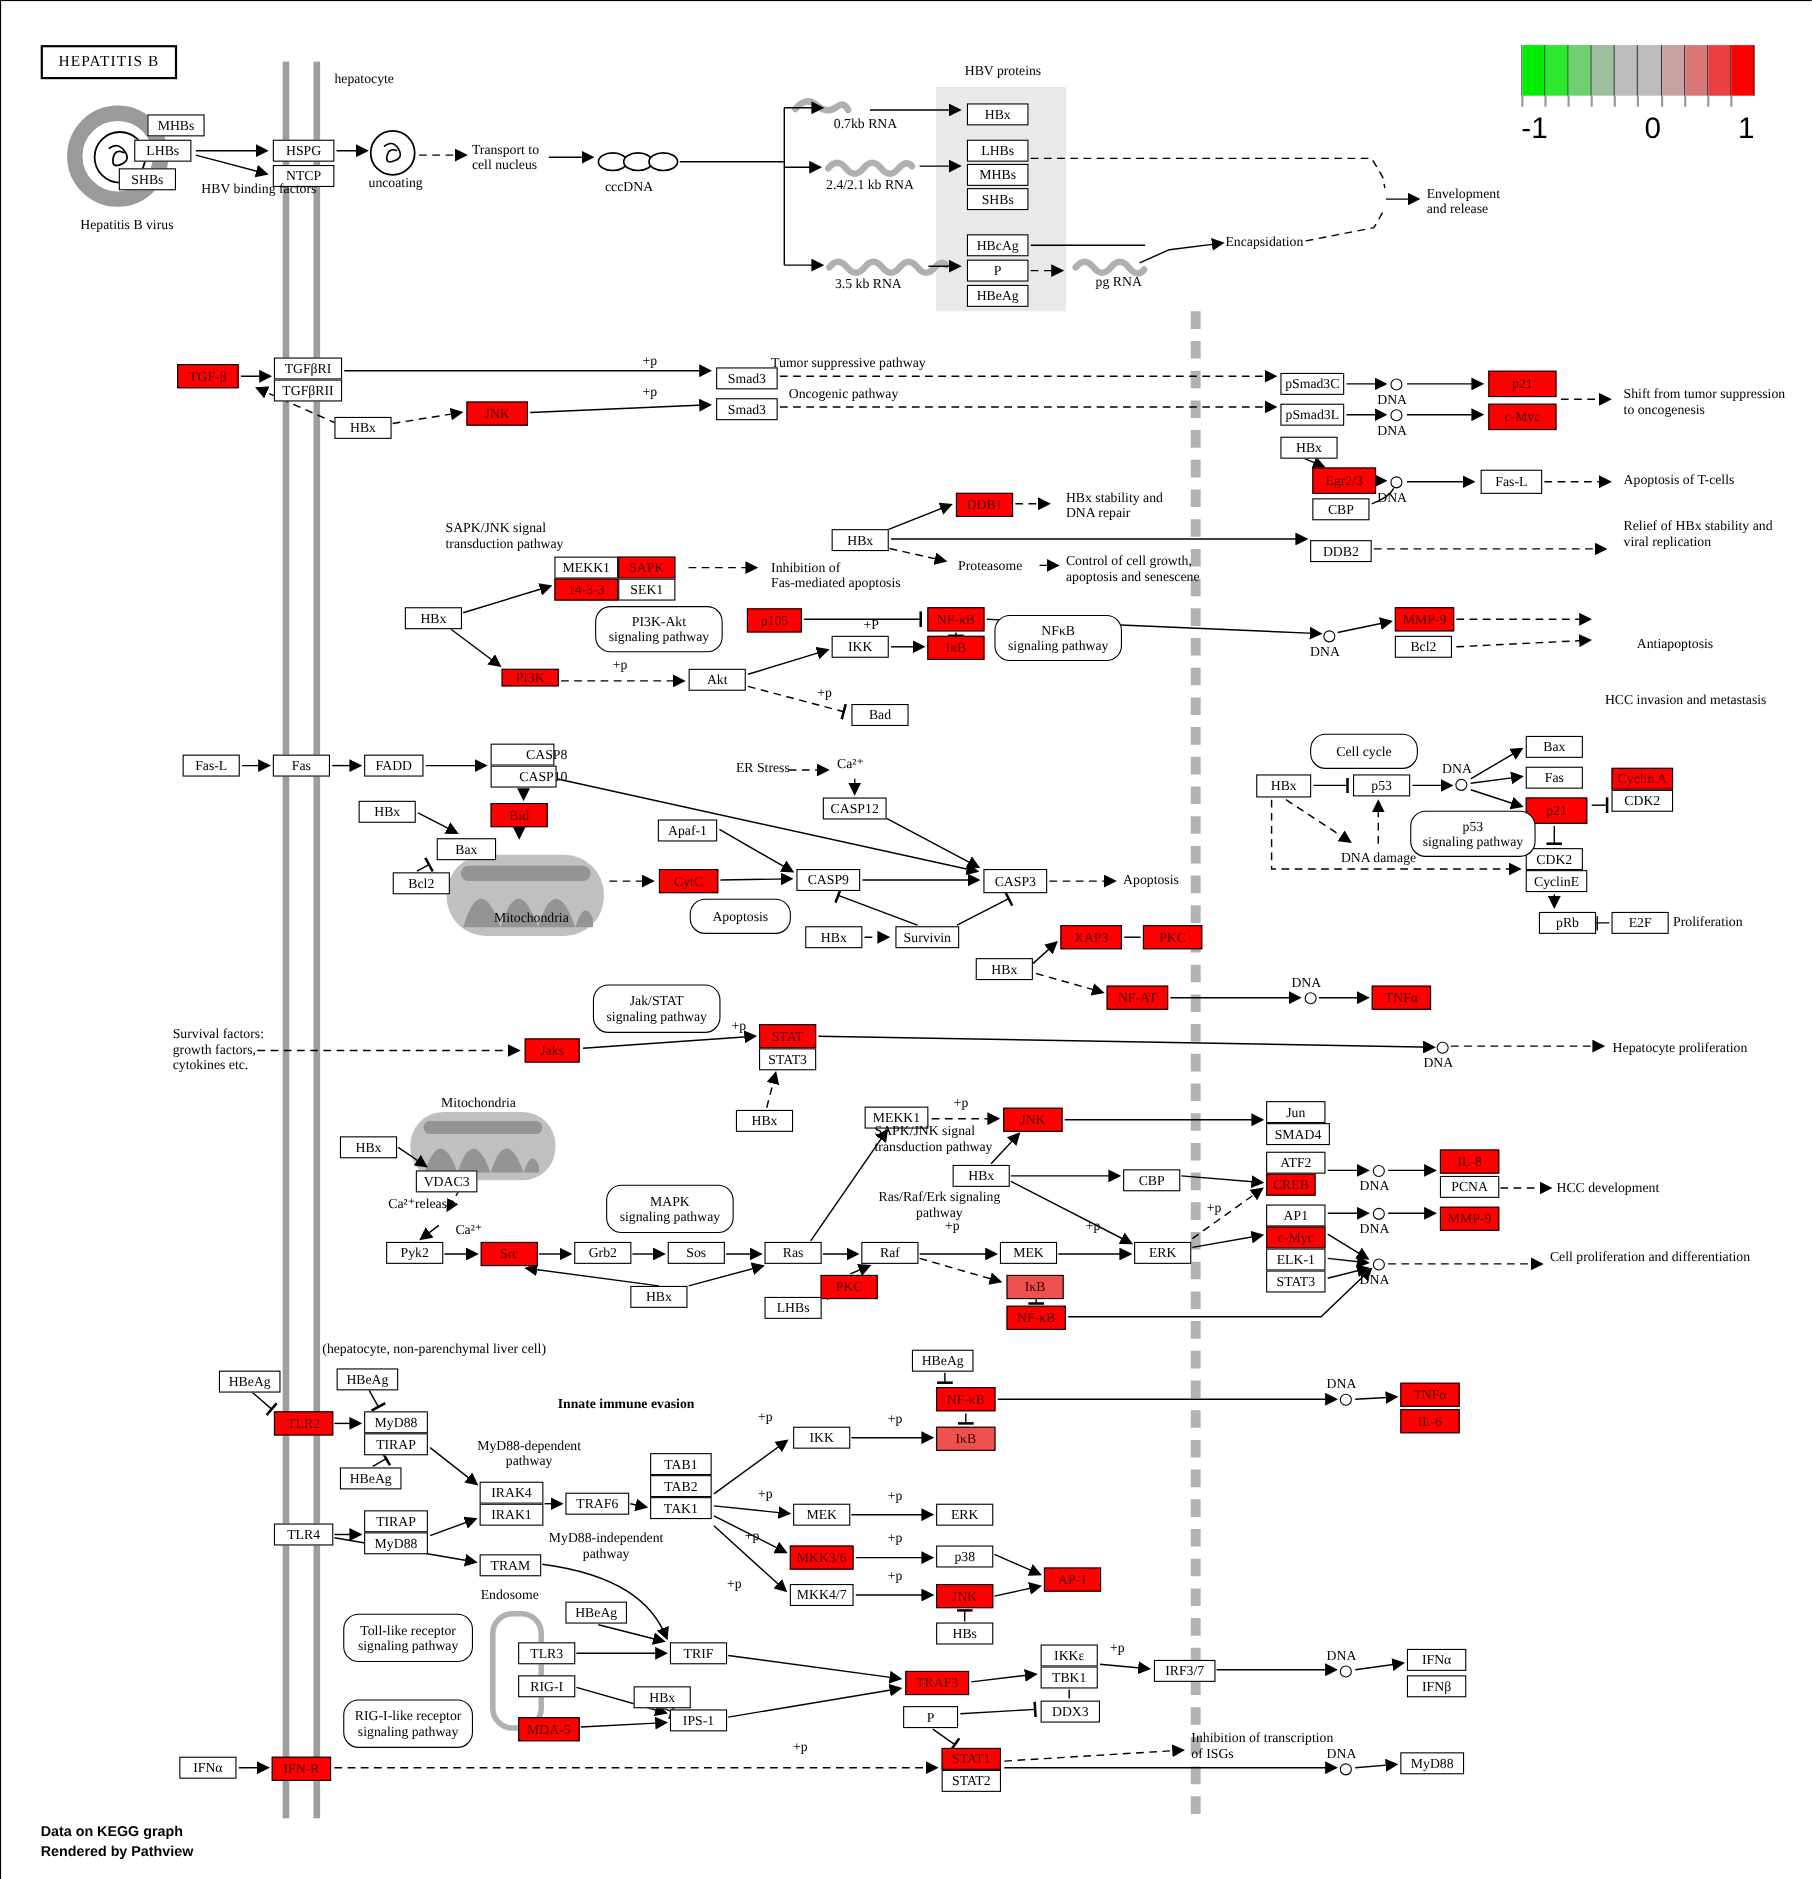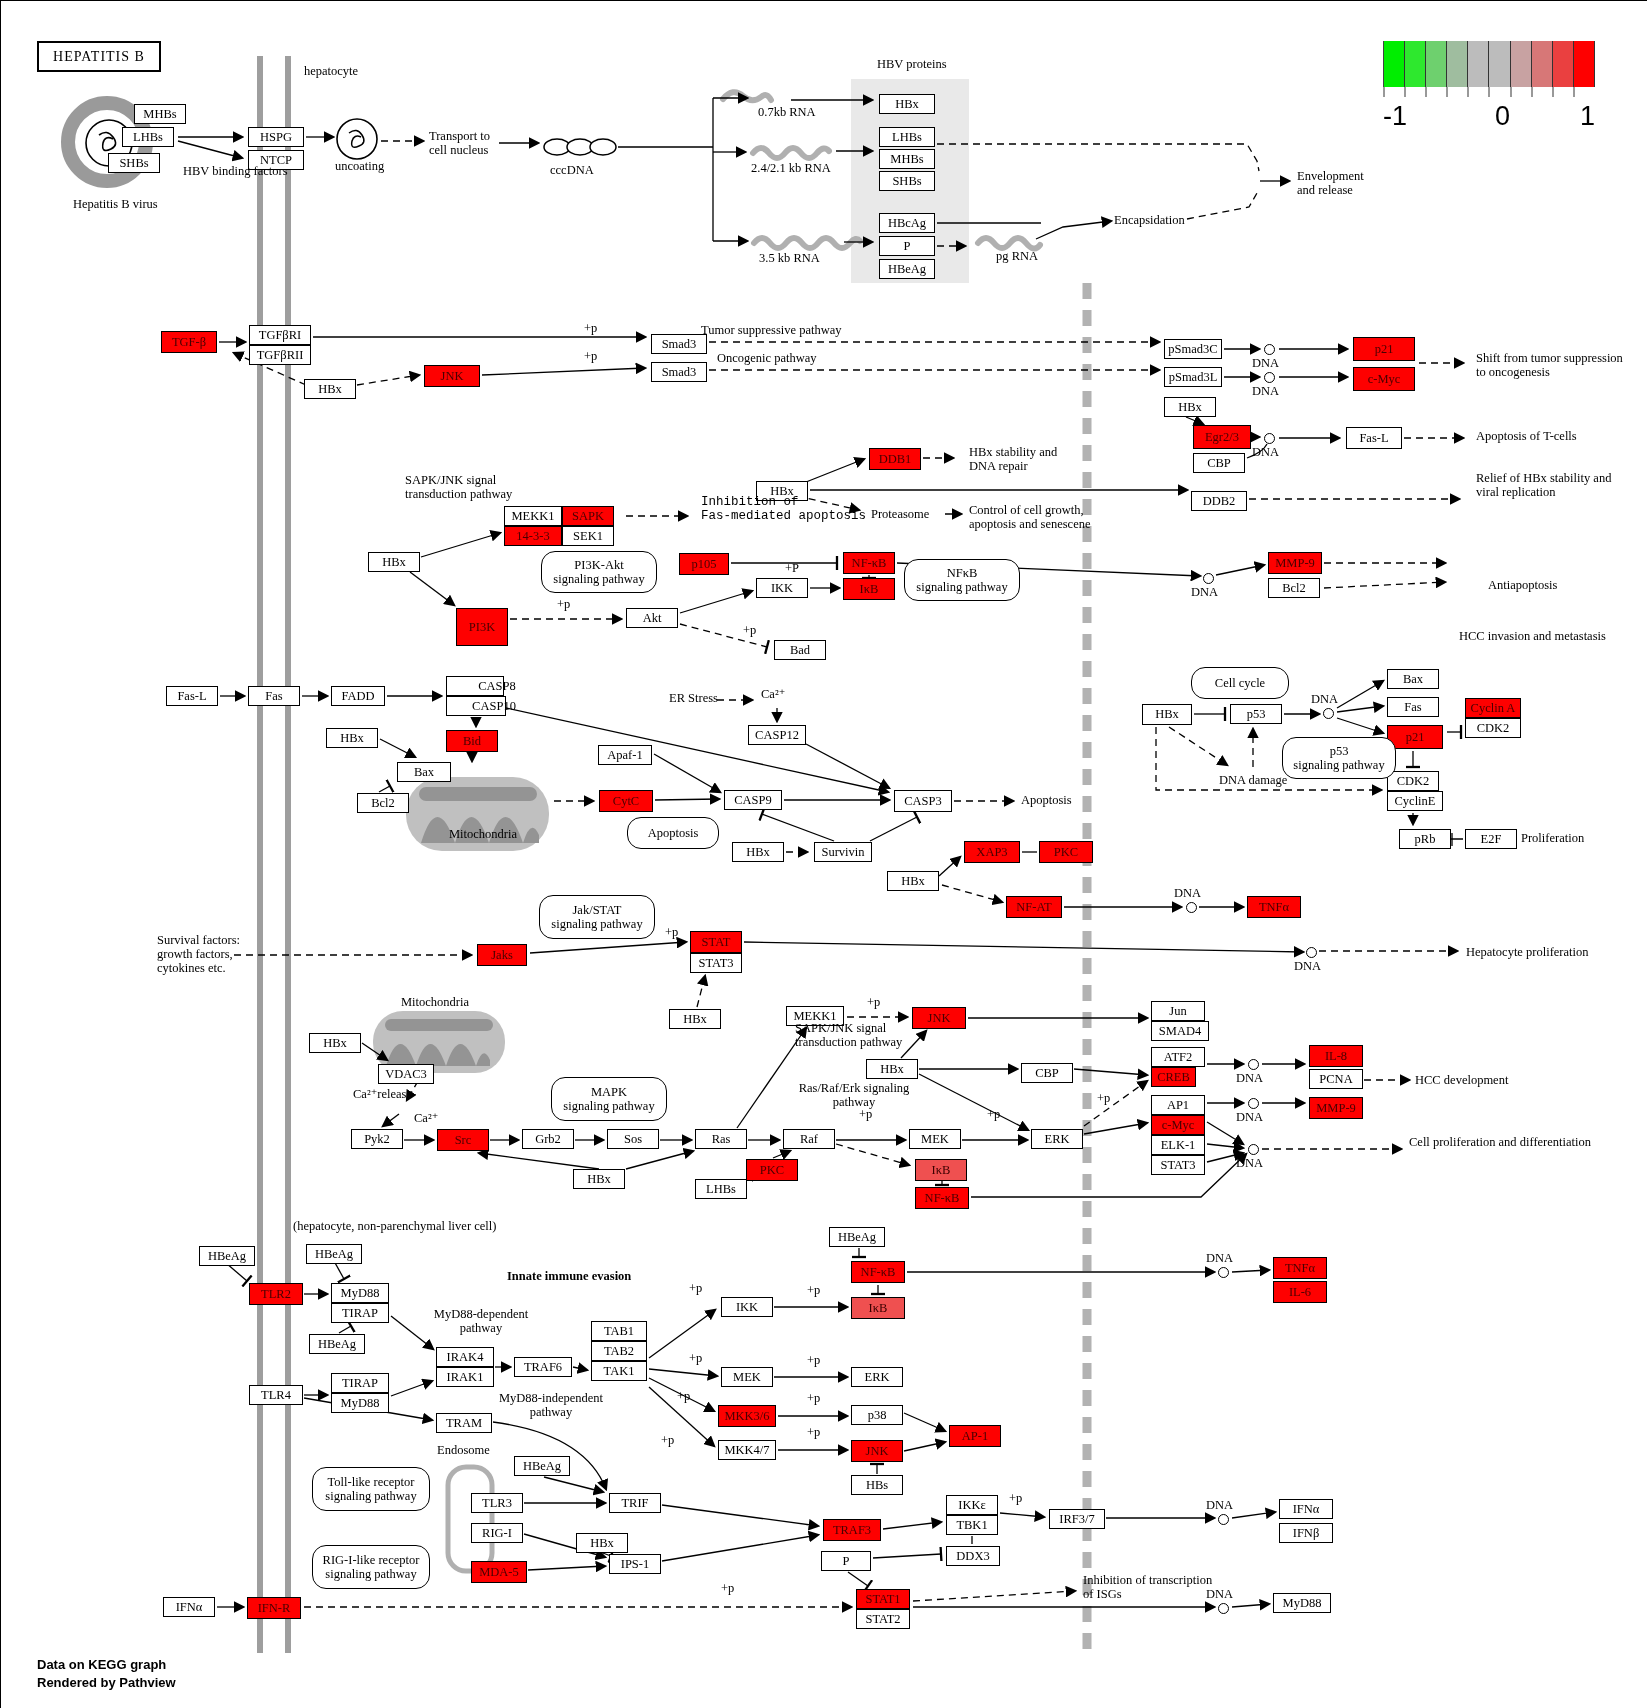--- a/index.html
+++ b/index.html
@@ -337,21 +337,21 @@
     <div class="node red" style="left: 561px; top: 505px; width: 52px; height: 20px;">SAPK</div>
     <div class="node red" style="left: 503px; top: 525px; width: 58px; height: 20px;">14-3-3</div>
     <div class="node" style="left: 561px; top: 525px; width: 52px; height: 20px;">SEK1</div>
     <div class="node" style="left: 755px; top: 480px; width: 52px; height: 20px;">HBx</div>
     <div class="node red" style="left: 868px; top: 447px; width: 52px; height: 22px;">DDB1</div>
     <div class="node" style="left: 367px; top: 551px; width: 52px; height: 20px;">HBx</div>
     <div class="node red" style="left: 678px; top: 552px; width: 50px; height: 22px;">p105</div>
     <div class="node red" style="left: 842px; top: 551px; width: 52px; height: 22px;">NF-κB</div>
     <div class="node" style="left: 755px; top: 577px; width: 52px; height: 20px;">IKK</div>
     <div class="node red" style="left: 842px; top: 577px; width: 52px; height: 22px;">IκB</div>
-    <div class="node red" style="left: 455px; top: 607px; width: 52px; height: 38px;">PI3K</div>
+    <div class="node red" style="left: 455px; top: 607px; width: 52px; height: 16px;">PI3K</div>
     <div class="node" style="left: 625px; top: 607px; width: 52px; height: 20px;">Akt</div>
     <div class="node" style="left: 773px; top: 639px; width: 52px; height: 20px;">Bad</div>
     <div class="node red" style="left: 1267px; top: 551px; width: 54px; height: 22px;">MMP-9</div>
     <div class="node" style="left: 1267px; top: 577px; width: 52px; height: 20px;">Bcl2</div>
     <div class="node" style="left: 165px; top: 685px; width: 52px; height: 20px;">Fas-L</div>
     <div class="node" style="left: 247px; top: 685px; width: 52px; height: 20px;">Fas</div>
     <div class="node" style="left: 330px; top: 685px; width: 54px; height: 20px;">FADD</div>
     <div class="node" style="left: 445px; top: 675px; width: 58px; height: 20px; padding-left: 44px;">CASP8</div>
     <div class="node" style="left: 445px; top: 695px; width: 60px; height: 20px; padding-left: 36px;">CASP10</div>
     <div class="node" style="left: 325px; top: 727px; width: 52px; height: 20px;">HBx</div>
@@ -484,21 +484,21 @@
     <div class="txt" style="left: 583px; top: 348px;">+p</div>
     <div class="txt" style="left: 700px; top: 322px;">Tumor suppressive pathway</div>
     <div class="txt" style="left: 716px; top: 350px;">Oncogenic pathway</div>
     <div class="txt" style="left: 1475px; top: 350px;">Shift from tumor suppression
 to oncogenesis</div>
     <div class="txt" style="left: 1475px; top: 428px;">Apoptosis of T-cells</div>
     <div class="txt" style="left: 1475px; top: 470px;">Relief of HBx stability and
 viral replication</div>
     <div class="txt" style="left: 404px; top: 472px;">SAPK/JNK signal
 transduction pathway</div>
-    <div class="txt" style="left: 700px; top: 494px; font-family: Liberation Mono, monospace;">Inhibition of
+    <div class="txt" style="left: 700px; top: 508px;">Inhibition of
 Fas-mediated apoptosis</div>
     <div class="txt" style="left: 968px; top: 444px;">HBx stability and
 DNA repair</div>
     <div class="txt" style="left: 870px; top: 506px;">Proteasome</div>
     <div class="txt" style="left: 968px; top: 502px;">Control of cell growth,
 apoptosis and  senescene</div>
     <div class="txt" style="left: 556px; top: 596px;">+p</div>
     <div class="txt" style="left: 784px; top: 560px;">+P</div>
     <div class="txt" style="left: 742px; top: 622px;">+p</div>
     <div class="txt" style="left: 1458px; top: 580px; margin-top: 48px;">HCC invasion and metastasis</div>

